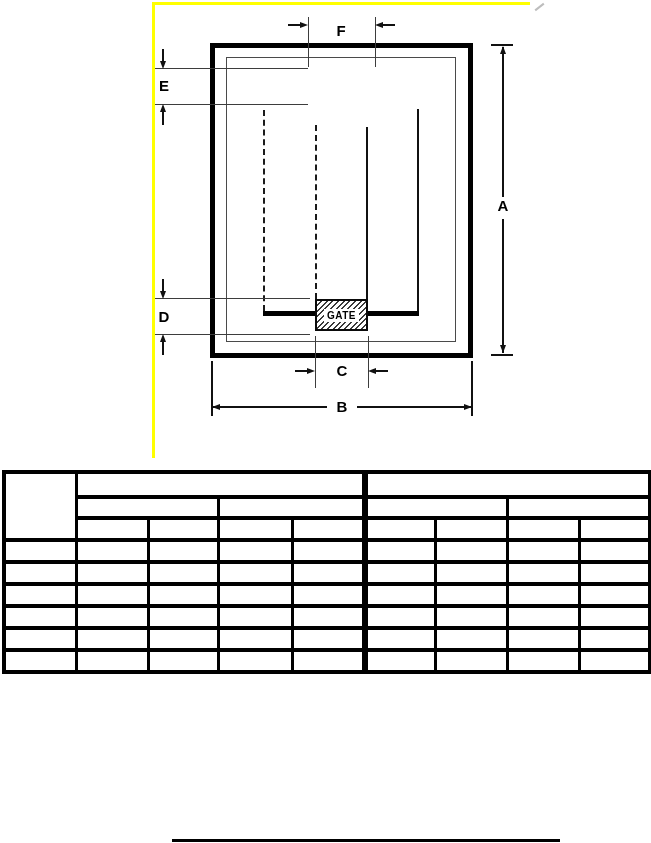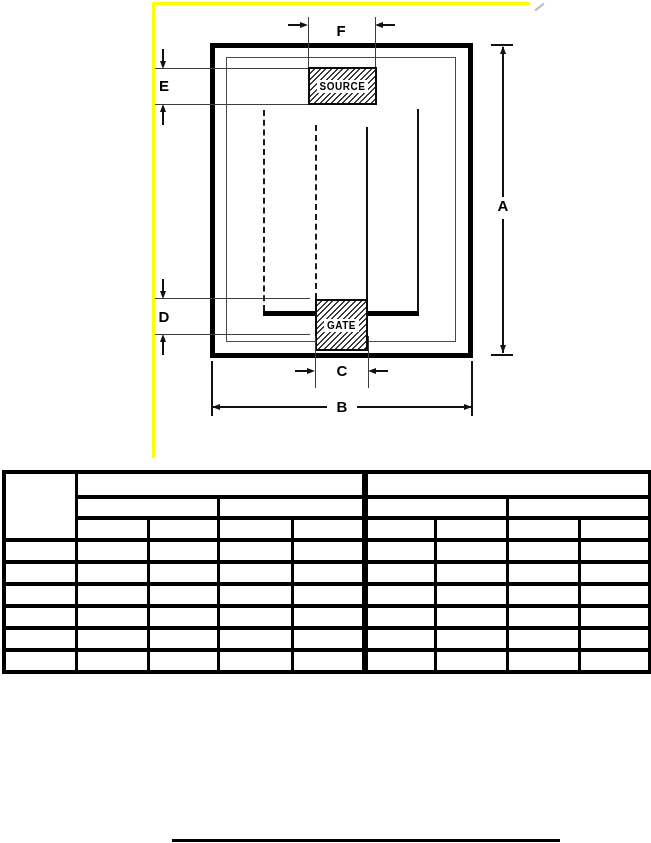--- a/index.html
+++ b/index.html
@@ -95,24 +95,21 @@
   <div class="dl" style="left:492px;top:197px;">A</div>
 
   <div class="h" style="left:155px;top:298px;width:155px;"></div>
   <div class="h" style="left:155px;top:334px;width:155px;"></div>
   <div class="v2" style="left:162px;top:279px;height:13px;"></div>
   <div class="ar d" style="left:160px;top:291px;"></div>
   <div class="ar u" style="left:160px;top:334px;"></div>
   <div class="v2" style="left:162px;top:342px;height:13px;"></div>
   <div class="dl" style="left:153px;top:308px;">D</div>
 
-  <div class="pad" style="left:308px;top:67px;width:69px;height:38px;">
-    <span>SOURCE</span>
-  </div>
-  <div class="pad" style="left:315px;top:299px;width:53px;height:52px;">
+  <div class="pad" style="left:315px;top:299px;width:53px;height:32px;">
     <span>GATE</span>
   </div>
 
   <div class="v" style="left:315px;top:336px;height:52px;"></div>
   <div class="v" style="left:368px;top:336px;height:52px;"></div>
   <div class="h2" style="left:295px;top:370px;width:12px;"></div>
   <div class="ar r" style="left:307px;top:368px;"></div>
   <div class="ar l" style="left:368px;top:368px;"></div>
   <div class="h2" style="left:376px;top:370px;width:12px;"></div>
   <div class="dl" style="left:331px;top:362px;">C</div>

